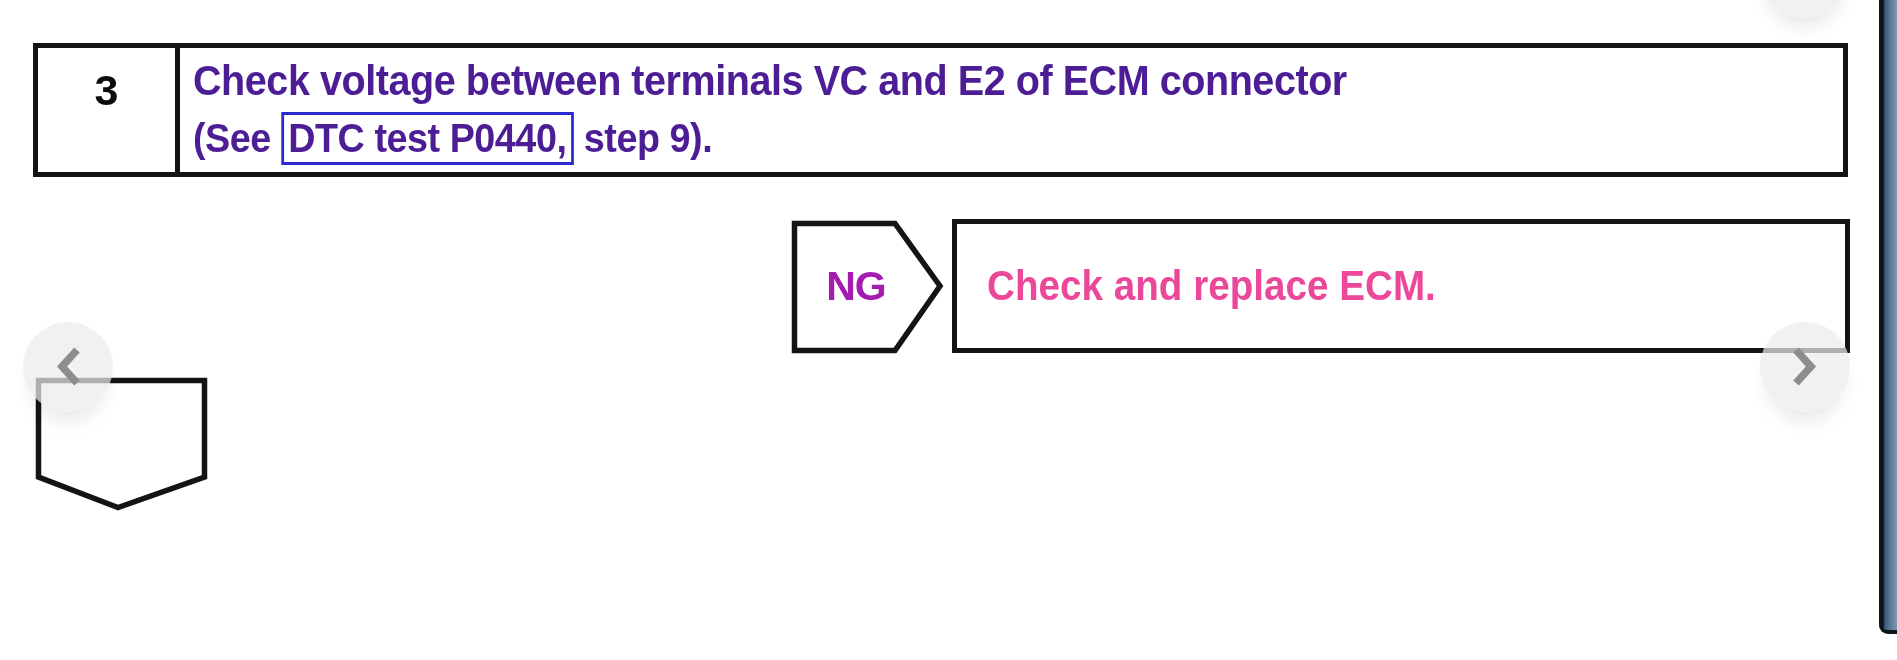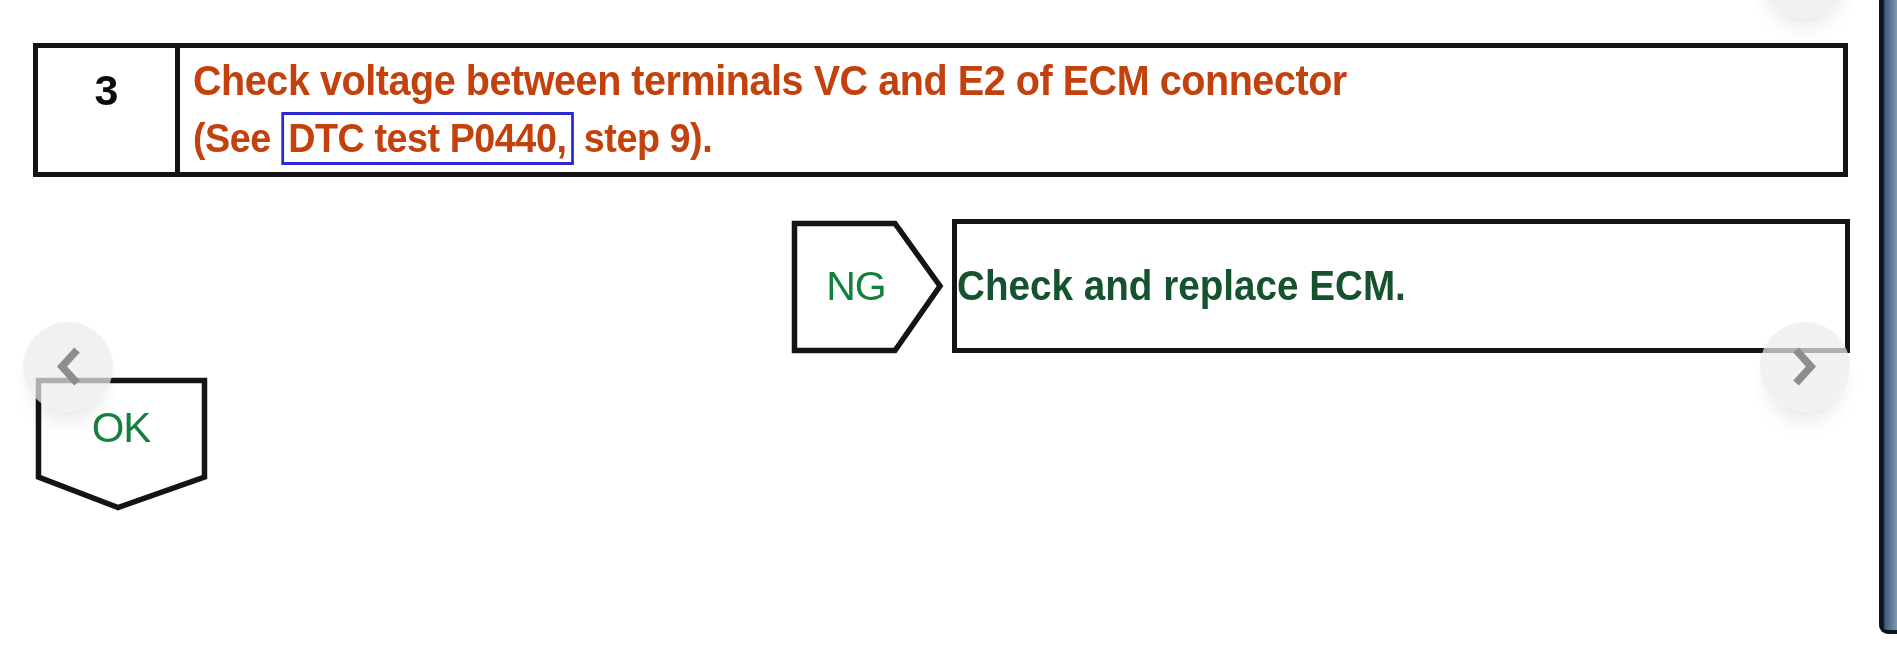--- a/index.html
+++ b/index.html
@@ -32,21 +32,21 @@
     align-items: flex-start;
     justify-content: center;
     padding-top: 18px;
     font-size: 43px;
     font-weight: 700;
     color: #0b0b0b;
   }
   .question-content {
     flex: 1 1 auto;
     padding: 9px 10px 0 13px;
-    color: #c2410c;
+    color: #4c1d95;
     white-space: nowrap;
   }
   .condensed {
     display: inline-block;
     transform: scaleX(0.92);
     transform-origin: left center;
   }
   .q-title {
     font-size: 43px;
     line-height: 47px;
@@ -66,38 +66,39 @@
     cursor: pointer;
   }
 
   
   .shape-svg { position: absolute; display: block; }
   .shape-label {
     position: absolute;
     display: flex;
     align-items: center;
     justify-content: center;
-    font-weight: 400;
-    color: #15803d;
+    font-weight: 700;
+    color: #a21caf;
   }
   .ng-label { left: 792px; top: 221px; width: 128px; height: 131px; font-size: 41px; letter-spacing: -1px; }
   .ok-label { left: 35px;  top: 377px; width: 172px; height: 101px; font-size: 42px; letter-spacing: -1px; }
 
   
   .action-box {
     position: absolute;
     left: 952px; top: 219px;
     width: 898px; height: 134px;
     border: 5px solid #141414;
     background: #ffffff;
     display: flex;
     align-items: center;
+    padding-left: 30px;
     font-size: 42px;
     font-weight: 700;
-    color: #14532d;
+    color: #ec4899;
     white-space: nowrap;
   }
 
   
   .nav-circle {
     position: absolute;
     width: 90px; height: 90px;
     border-radius: 50%;
     background: rgba(236, 236, 236, 0.72);
     box-shadow: 0 16px 22px -10px rgba(0, 0, 0, 0.12);
@@ -147,21 +148,20 @@
   </svg>
   <div class="shape-label ng-label">NG</div>
 
   <div class="action-box">
     <span class="condensed">Check and replace ECM.</span>
   </div>
 
   <svg class="shape-svg" style="left:33px; top:375px;" width="176" height="138" viewBox="0 0 176 138">
     <polygon points="5.5,5.5 171.5,5.5 171.5,102 85,132.5 5.5,102" fill="#ffffff" stroke="#141414" stroke-width="5.5" stroke-linejoin="miter"></polygon>
   </svg>
-  <div class="shape-label ok-label">OK</div>
 
   <button class="nav-circle nav-prev">
     <svg width="90" height="90" viewBox="0 0 90 90">
       <polyline points="54,28 39,44.5 54,61" fill="none" stroke="#8d8d8d" stroke-width="7.5"></polyline>
     </svg>
   </button>
 
   <button class="nav-circle nav-next">
     <svg width="90" height="90" viewBox="0 0 90 90">
       <polyline points="36,28 51,44.5 36,61" fill="none" stroke="#8d8d8d" stroke-width="7.5"></polyline>

